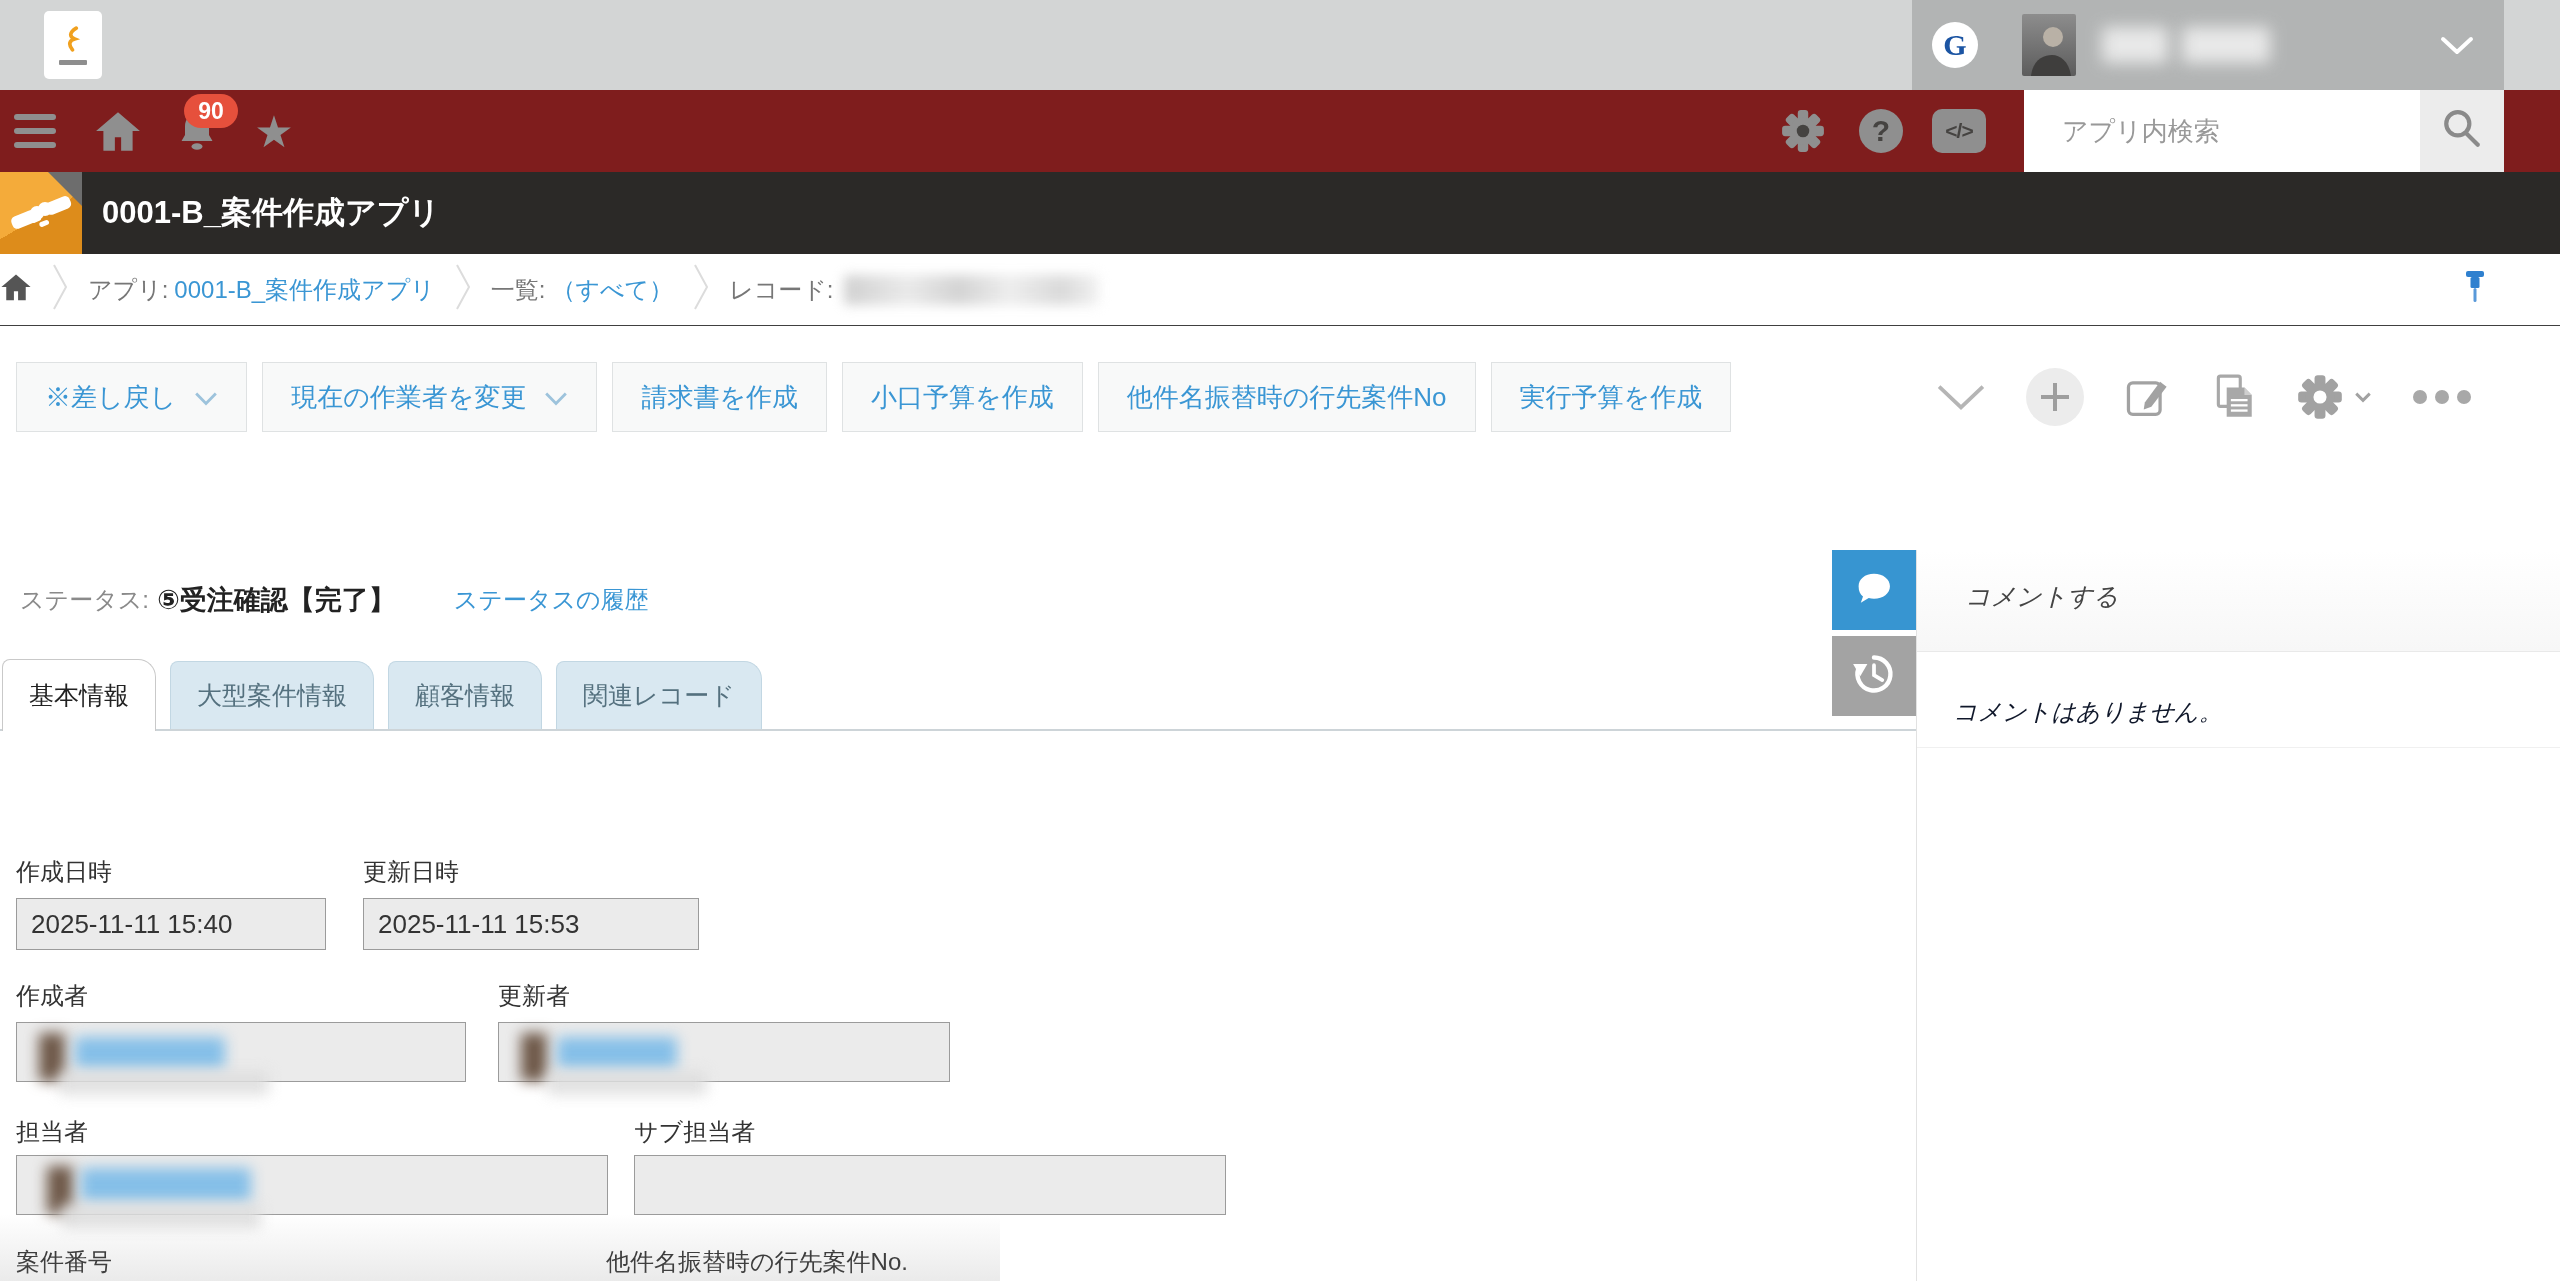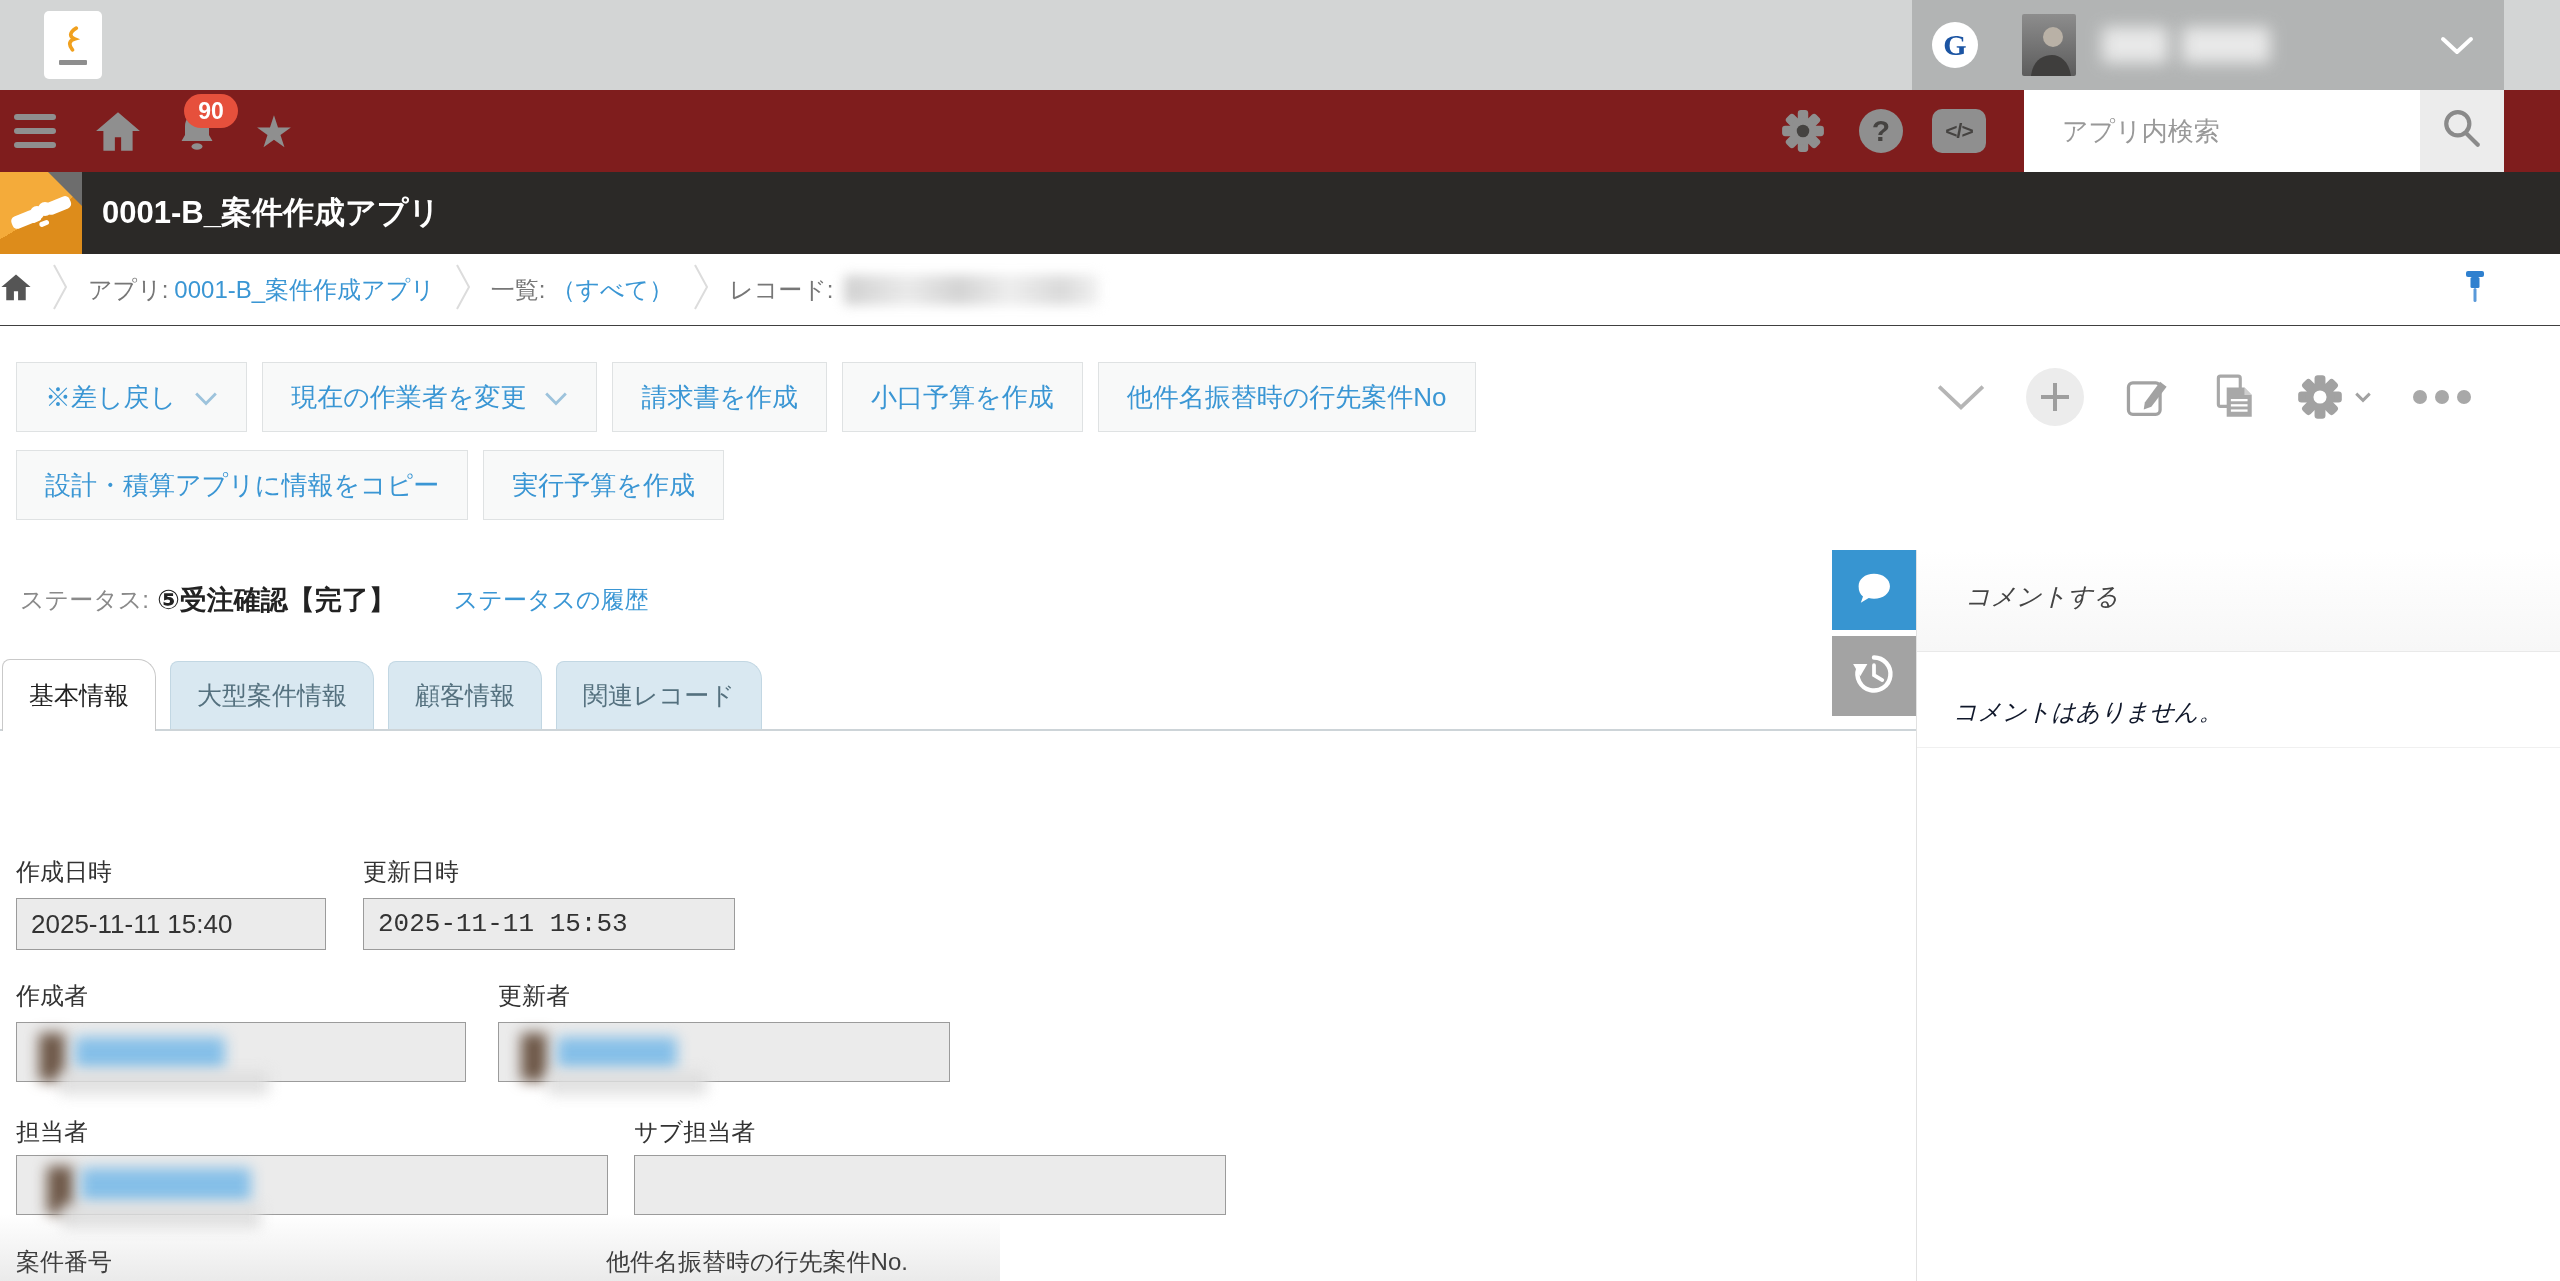--- a/index.html
+++ b/index.html
@@ -259,23 +259,20 @@
     <button class="act-btn">
         <span>請求書を作成</span>
       </button>
     <button class="act-btn">
         <span>小口予算を作成</span>
       </button>
     <button class="act-btn">
         <span>他件名振替時の行先案件No</span>
       </button>
     <button class="act-btn">
-        <span>設計・積算アプリに情報をコピー</span>
-      </button>
-    <button class="act-btn">
         <span>実行予算を作成</span>
       </button>
   </div>
 
   <div class="rec-toolbar">
     <span class="rt-icon">
       <svg width="50" height="30" viewBox="0 0 48 28" fill="none">
           <polyline points="3,4 24,24 45,4" stroke="#b5b5b5" stroke-width="3.6"></polyline>
         </svg>
     </span>
@@ -365,21 +362,21 @@
     <div class="tab inactive">大型案件情報</div>
     <div class="tab inactive">顧客情報</div>
     <div class="tab inactive">関連レコード</div>
   </div>
 
   <span class="lbl" style="left:16px;top:856px;">作成日時</span>
   <span class="lbl" style="left:363px;top:856px;">更新日時</span>
   <div class="fbox" style="left:16px;top:898px;width:310px;height:52px;">
     <div class="val">2025-11-11 15:40</div>
   </div>
-  <div class="fbox" style="left:363px;top:898px;width:372px;height:52px;font-family:Liberation Mono, monospace;">
+  <div class="fbox" style="left:363px;top:898px;width:336px;height:52px;">
     <div class="val">2025-11-11 15:53</div>
   </div>
 
   <span class="lbl" style="left:16px;top:980px;">作成者</span>
   <span class="lbl" style="left:498px;top:980px;">更新者</span>
   <div class="fbox" style="left:16px;top:1022px;width:450px;height:60px;">
     <span class="chip chip-av" style="left:22px;top:10px;width:26px;height:48px;"></span>
     <span class="chip chip-name" style="left:58px;top:14px;width:150px;height:32px;"></span>
     <span class="chip chip-sub" style="left:42px;top:48px;width:210px;height:24px;"></span>
   </div>

